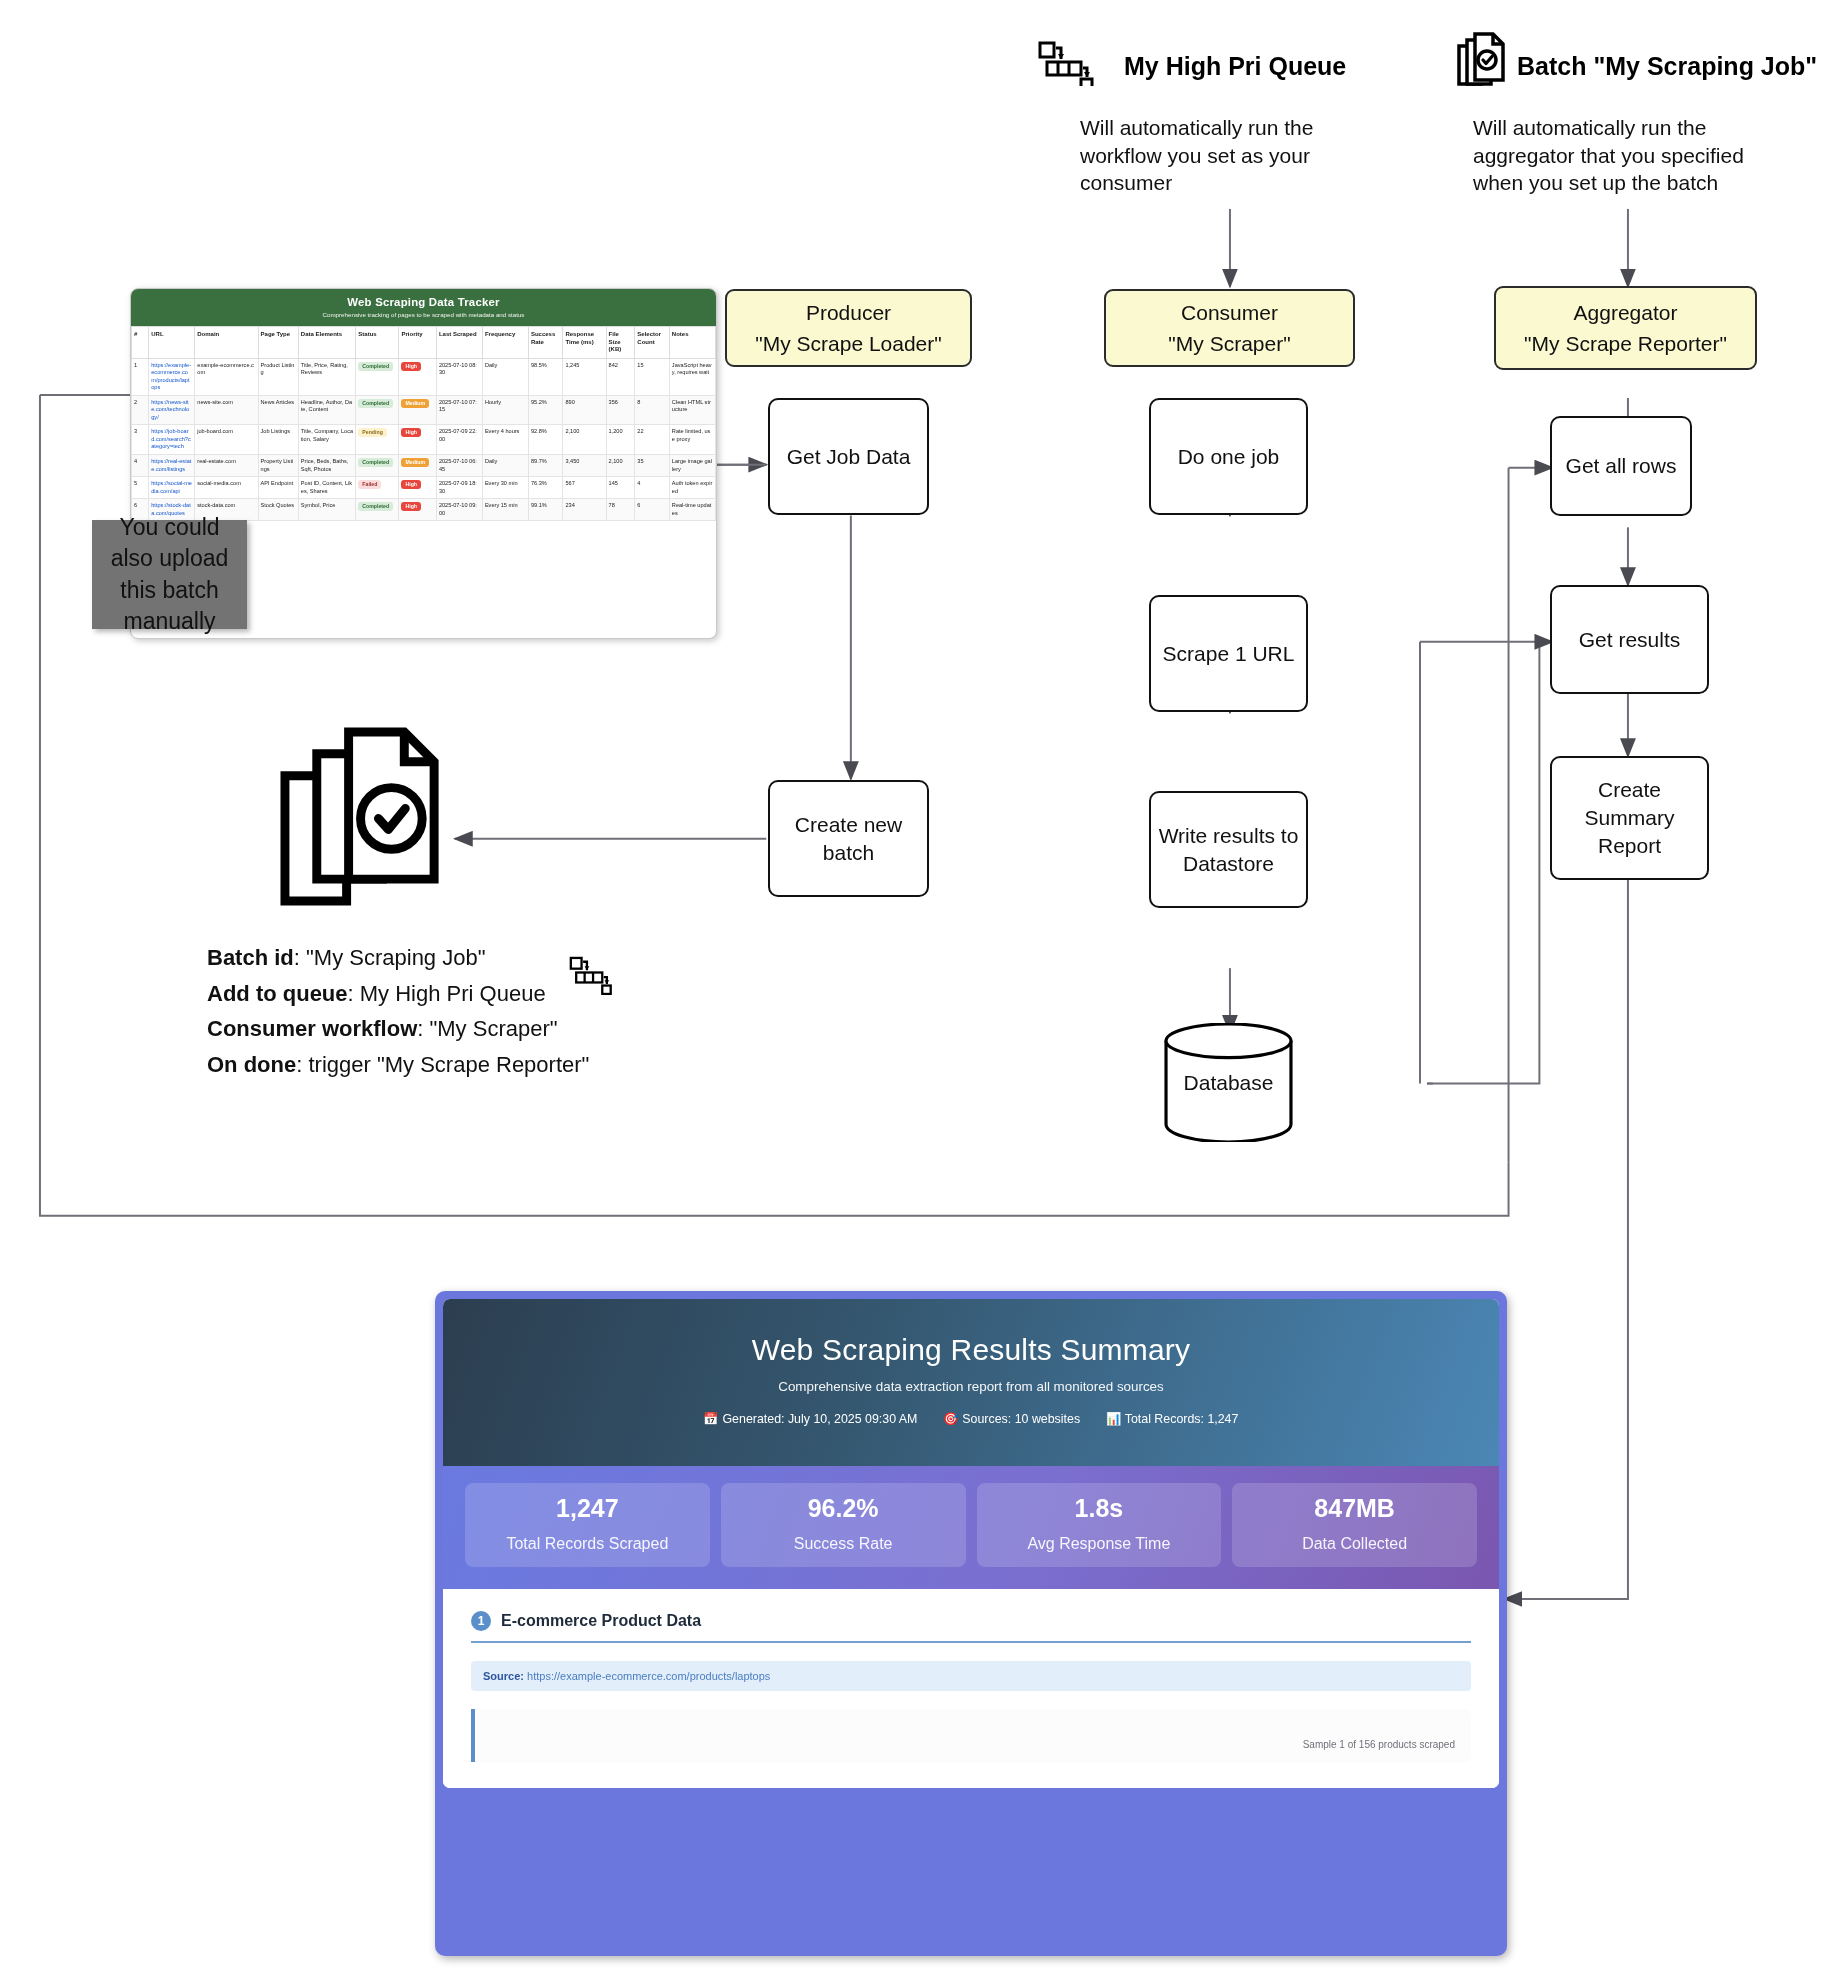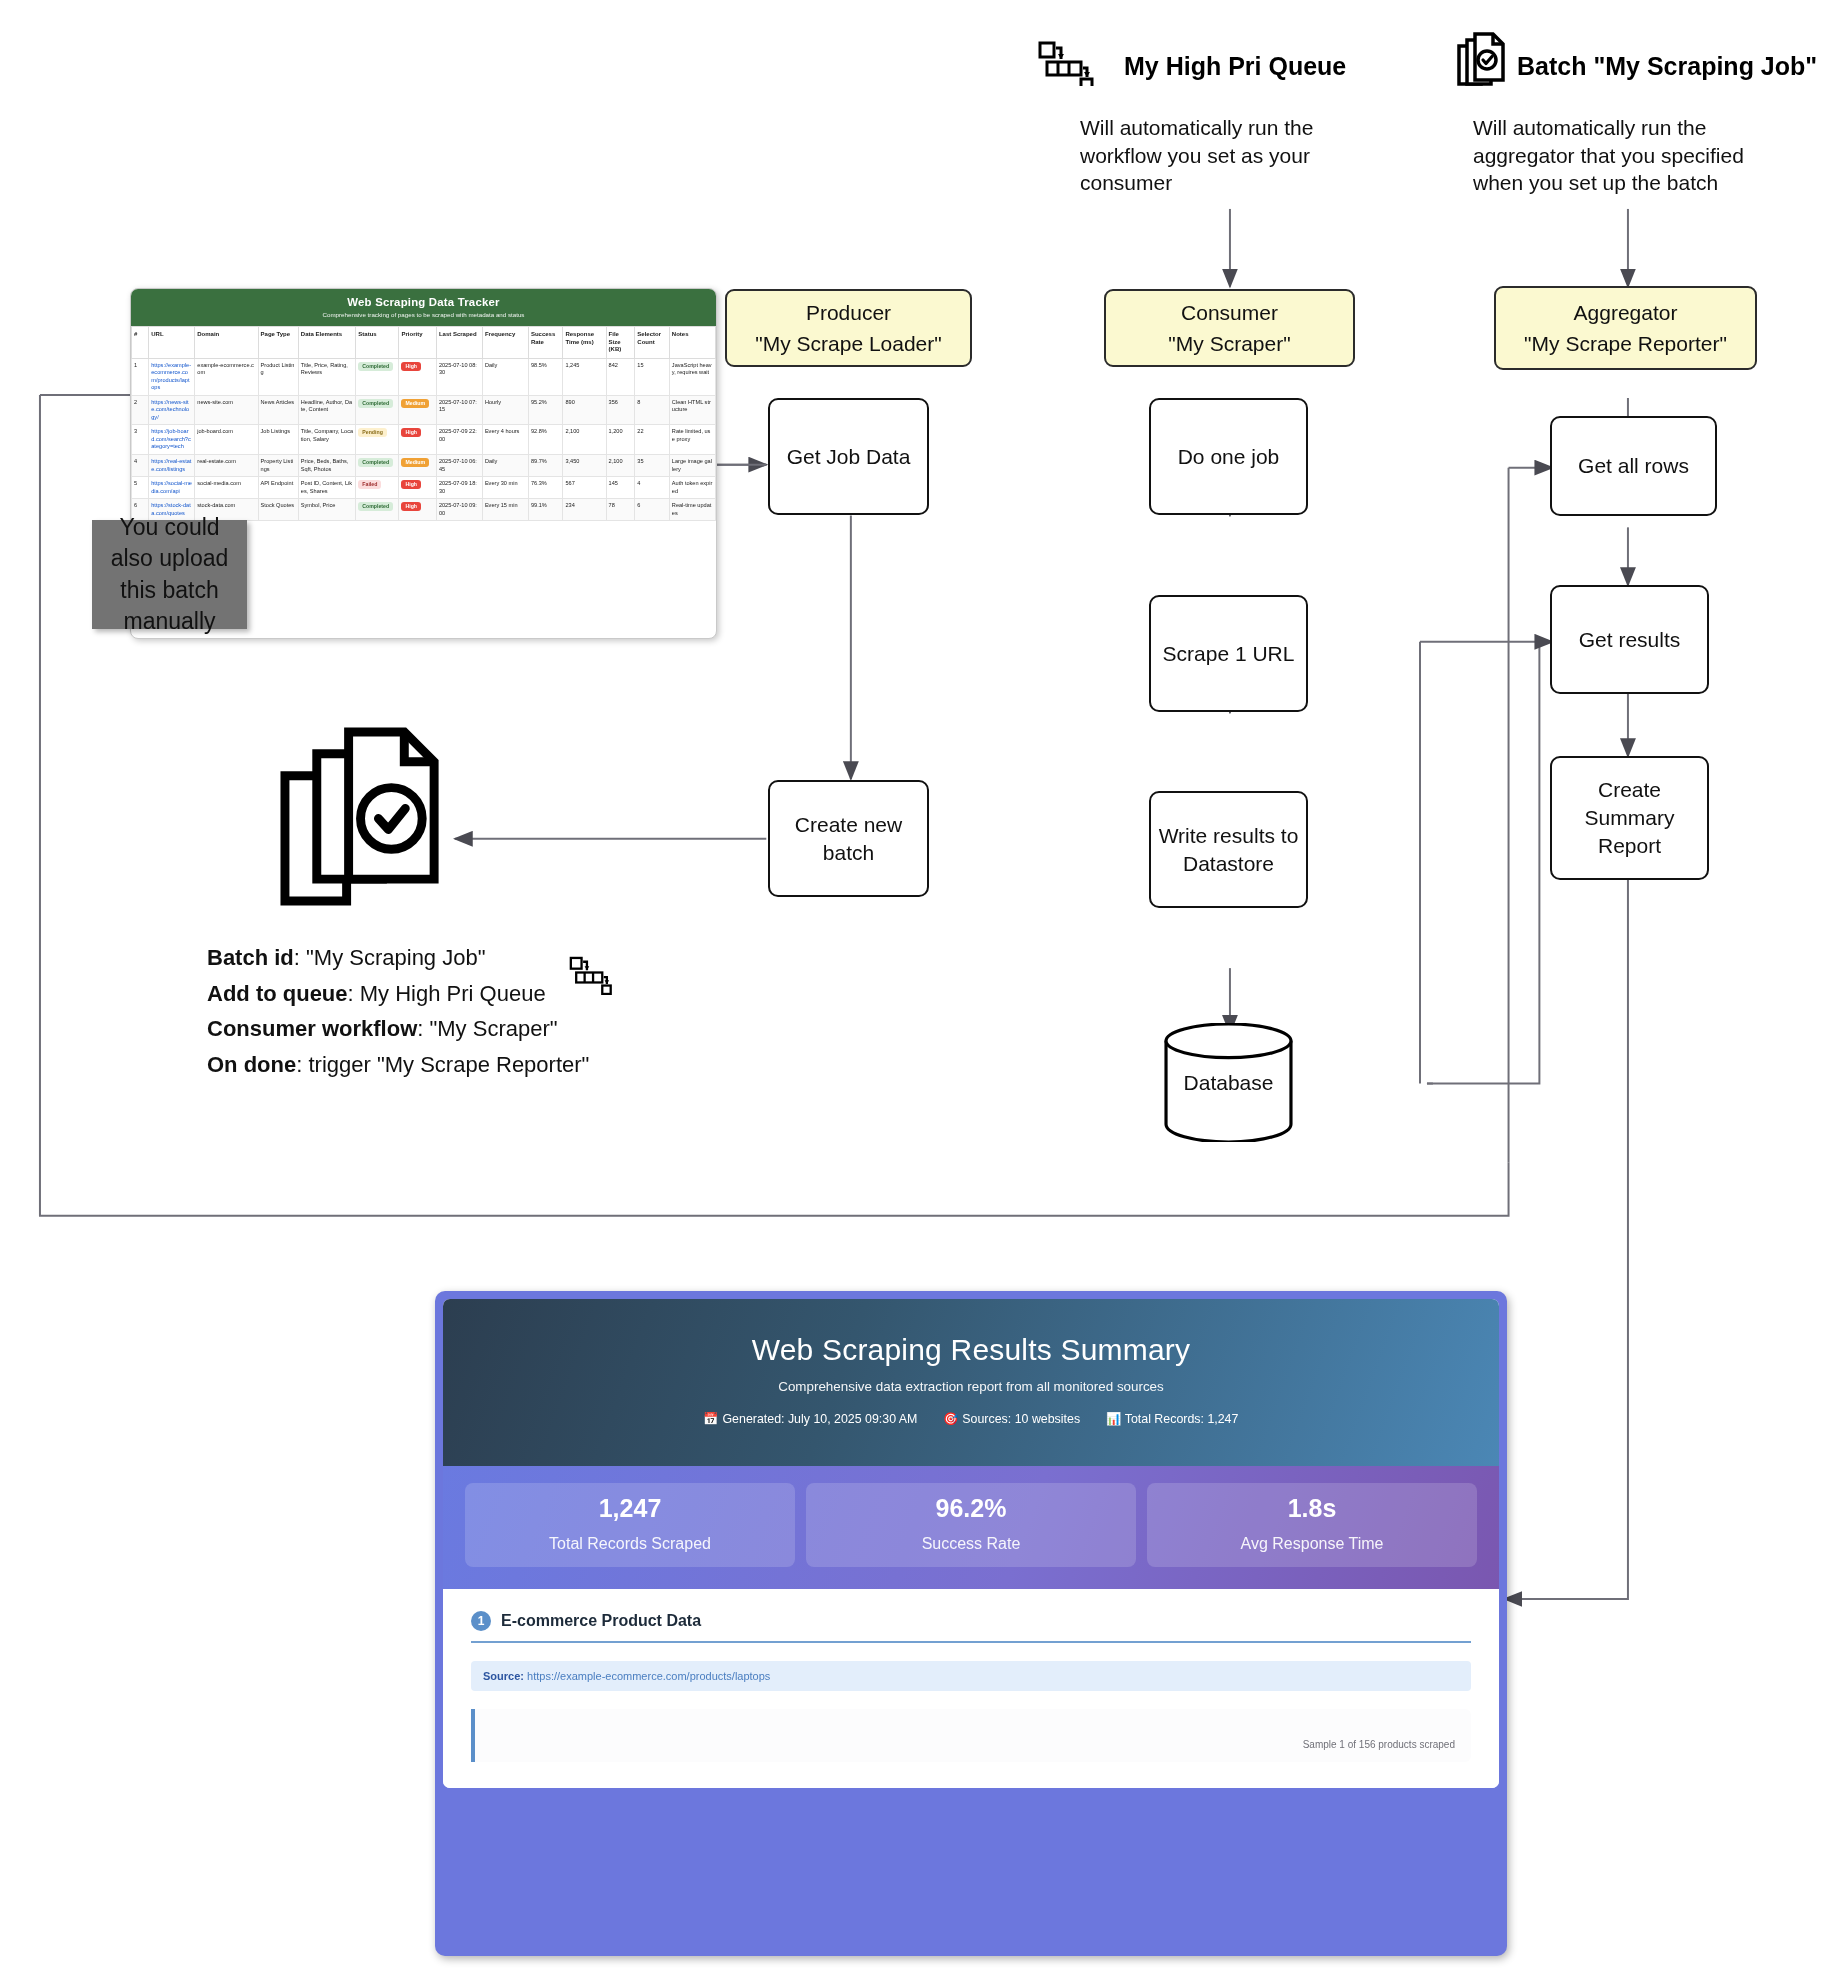--- a/index.html
+++ b/index.html
@@ -435,21 +435,21 @@
     <path d="M6,18 v84 a63,18 0 0 0 126,0 v-84" fill="#fff" stroke="#000" stroke-width="3.2"></path>
     <ellipse cx="69" cy="18" rx="63" ry="17" fill="#fff" stroke="#000" stroke-width="3.2"></ellipse>
   </svg>
   <div class="abs" style="left:0;top:48px;width:137px;text-align:center;font-size:21px;color:#111;">Database</div>
 </div>
 
 <div class="note-box" style="left:1494px;top:286px;width:263px;height:84px;">
   <span>Aggregator</span>
   <span>"My Scrape Reporter"</span>
 </div>
-<div class="flow-box" style="left:1550px;top:416px;width:167px;height:100px;">
+<div class="flow-box" style="left:1550px;top:416px;width:142px;height:100px;">
   <span>Get all rows</span>
 </div>
 <div class="flow-box" style="left:1550px;top:585px;width:159px;height:109px;">
   <span>Get results</span>
 </div>
 <div class="flow-box" style="left:1550px;top:756px;width:159px;height:124px;">
   <span>Create Summary Report</span>
 </div>
 
 <div class="report" style="left:435px;top:1291px;width:1072px;height:665px;">
@@ -473,20 +473,24 @@
             <div class="v">1,247</div>
             <div class="l">Total Records Scraped</div>
           </div>
           <div class="stat">
             <div class="v">96.2%</div>
             <div class="l">Success Rate</div>
           </div>
           <div class="stat">
             <div class="v">1.8s</div>
             <div class="l">Avg Response Time</div>
+          </div>
+          <div class="stat">
+            <div class="v">847MB</div>
+            <div class="l">Data Collected</div>
           </div>
         </div>
     </div>
 
     <div class="rep-body">
       <div class="sec-head">
         <div class="sec-num">1</div>
         <div class="sec-title">E-commerce Product Data</div>
       </div>
       <div class="sec-rule"></div>

